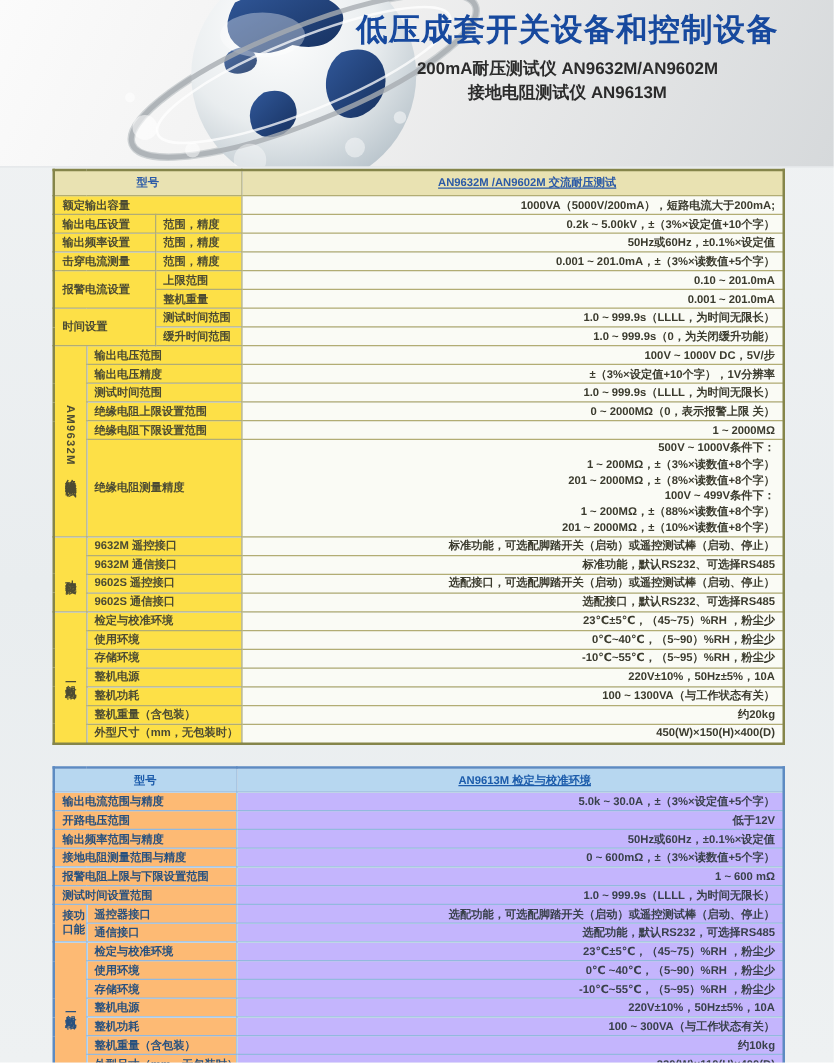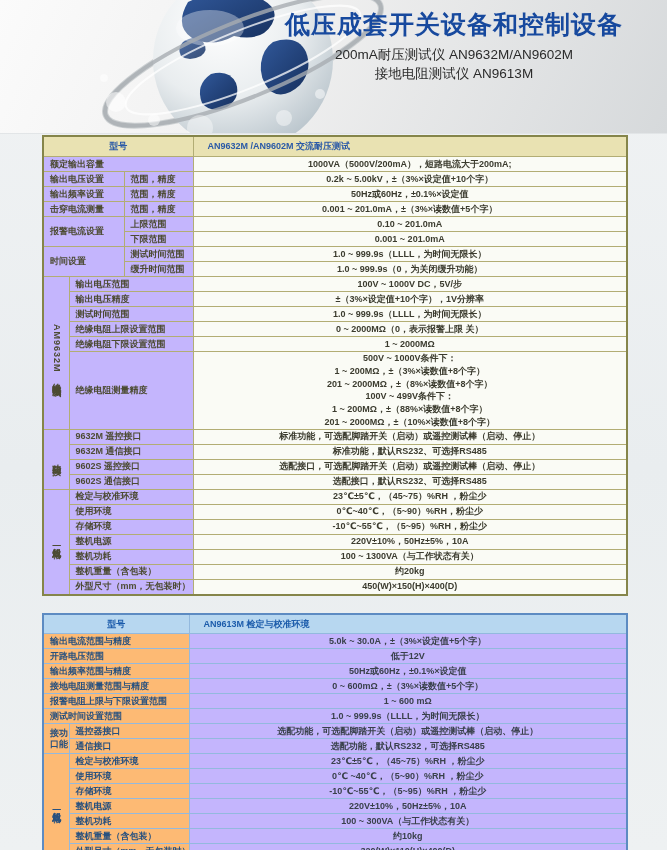--- a/index.html
+++ b/index.html
@@ -10,41 +10,41 @@
   }
   
   .hdr {
     position:absolute; left:0; top:0; width:667px; height:133px; overflow:hidden;
     background:linear-gradient(115deg,#fbfbfb 0%,#efefef 45%,#d6d9db 100%);
     border-bottom:1px solid #e2e5e7;
   }
   .globe-wrap { position:absolute; left:88px; top:-10px; width:310px; height:150px; }
   .hdr-text { position:absolute; top:9px; right:14px; width:398px; text-align:center; }
   .title { color:#17499e; font-weight:bold; font-size:25px; line-height:31px; letter-spacing:1px; }
-  .subtitle { margin-top:5px; color:#2b2b2b; font-weight:normal; font-size:13.5px; line-height:19px; }
+  .subtitle { margin-top:5px; color:#2b2b2b; font-weight:bold; font-size:13.5px; line-height:19px; }
   
   table.spec { position:absolute; left:42px; width:586px; border-collapse:collapse; table-layout:fixed; }
   table.spec th, table.spec td { padding:0 6px; font-size:9px; font-weight:bold; line-height:11px; overflow:hidden; white-space:nowrap; }
   table.spec th.model { text-align:center;margin-top:38px; }
-  table.spec th.ttl { text-align:left; padding-left:14px; }
-  td.val { text-align:center; }
+  table.spec th.ttl { text-align:center; padding-left:30px;text-decoration:underline; }
+  td.val { text-align:right; }
   td.lbl, td.sub { text-align:left; padding-left:8px; }
   td.vlab {
     writing-mode:vertical-rl; text-orientation:mixed;
     text-align:center; vertical-align:middle; padding:3px 0;
     letter-spacing:1px; white-space:normal;
   }
-  td.vlab2 { text-align:center; vertical-align:middle; padding:0 2px; line-height:10px; white-space:normal; }
+  td.vlab2 { text-align:center; vertical-align:middle; padding:0 2px; line-height:10px; white-space:normal;font-family:Liberation Mono, monospace; }
   td.multi { white-space:normal; padding:3px 6px; }
   td.multi div { line-height:12.8px; }
   
   .t1 { top:135px; border:2px solid #85854a; }
   .t1 th, .t1 td { border:1px solid #b2ad74; height:14px; }
   .t1 th { background:#e9e2b2; color:#2b5aa7; font-size:10.5px; height:19px; }
-  .t1 td.lbl, .t1 td.sub, .t1 td.vlab { background:#c4b5fd; color:#4c4b33; }
+  .t1 td.lbl, .t1 td.sub, .t1 td.vlab { background:#fde047; color:#4c4b33; }
   .t1 td.val { background:#fafbf5; color:#3b3b2e; }
   
   .t2 { top:613px; border:2px solid #5d8bc2; }
   .t2 th, .t2 td { border:1px solid #93b9de; height:14px; }
   .t2 th { background:#b7d7f0; color:#1c5cab; font-size:10.5px; height:18px; }
   .t2 td.lbl, .t2 td.vlab, .t2 td.vlab2 { background:#fdba74; color:#28517f; }
   .t2 td.val { background:#c4b5fd; color:#39414b; }
 </style>
 </head>
 <body>
@@ -125,21 +125,21 @@
     <td class="lbl" colspan="2">击穿电流测量</td>
     <td class="sub">范围，精度</td>
     <td class="val">0.001 ~ 201.0mA，±（3%×读数值+5个字）</td>
   </tr>
   <tr>
     <td class="lbl" colspan="2" rowspan="2">报警电流设置</td>
     <td class="sub">上限范围</td>
     <td class="val">0.10 ~ 201.0mA</td>
   </tr>
   <tr>
-    <td class="sub">下限范围</td>
+    <td class="sub">整机重量</td>
     <td class="val">0.001 ~ 201.0mA</td>
   </tr>
   <tr>
     <td class="lbl" colspan="2" rowspan="2">时间设置</td>
     <td class="sub">测试时间范围</td>
     <td class="val">1.0 ~ 999.9s（LLLL，为时间无限长）</td>
   </tr>
   <tr>
     <td class="sub">缓升时间范围</td>
     <td class="val">1.0 ~ 999.9s（0，为关闭缓升功能）</td>

